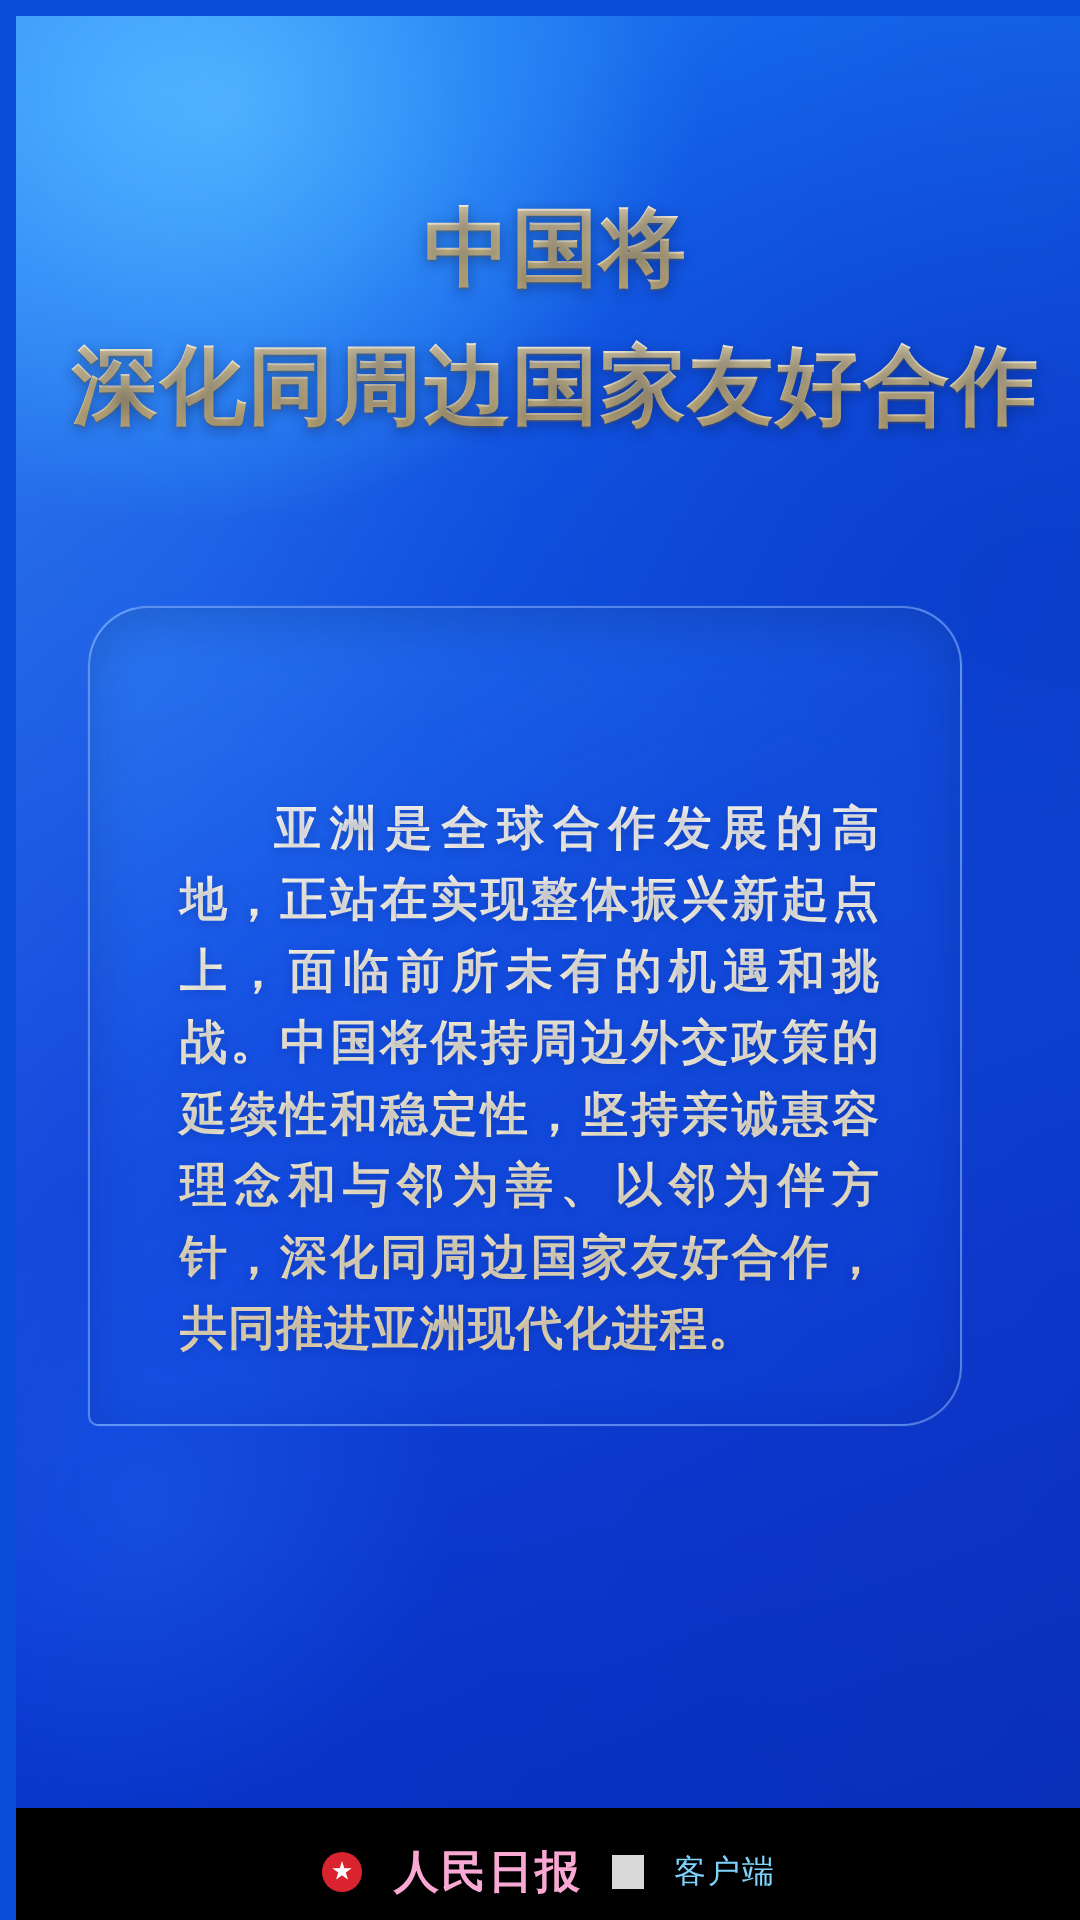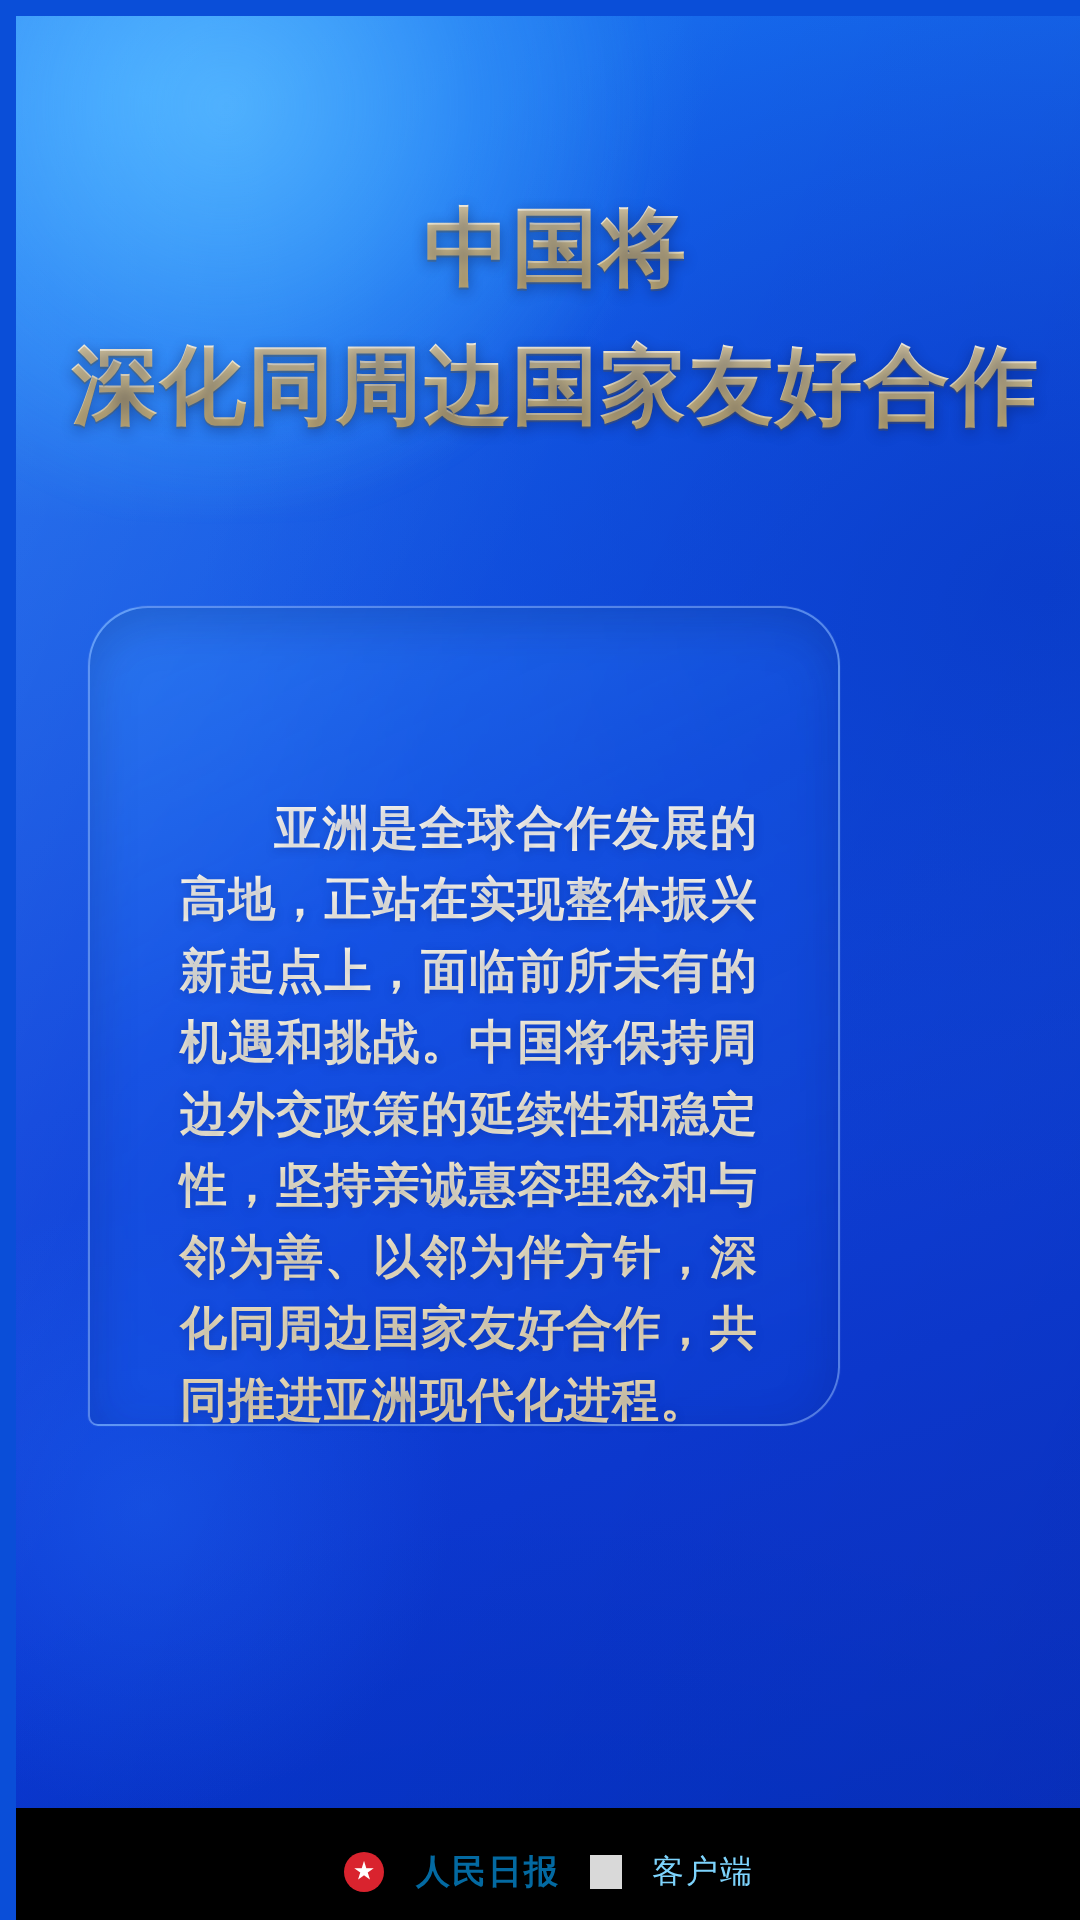--- a/index.html
+++ b/index.html
@@ -81,21 +81,21 @@
 
   .title-line-1 { font-size: 86px; }
   .title-line-2 { font-size: 86px; margin-top: 6px; }
   .title-line-3 { font-size: 86px; margin-top: 6px; }
 
   
   .card {
     position: absolute;
     left: 72px;
     top: 590px;
-    width: 752px;
+    width: 874px;
     height: 820px;
     border-radius: 60px 60px 60px 10px;
     background: linear-gradient(155deg, rgba(60,150,255,0.38) 0%, rgba(30,100,240,0.30) 40%, rgba(16,70,215,0.26) 100%);
     border: 2px solid rgba(180,215,255,0.42);
     box-shadow: 0 14px 48px rgba(0,20,90,0.22) inset, 0 0 0 1px rgba(255,255,255,0.04);
     backdrop-filter: blur(2px);
     z-index: 4;
   }
 
   .card-body {
@@ -189,23 +189,23 @@
     left: 50%;
     top: 50%;
     transform: translate(-50%, -52%);
     color: #fff;
     font-size: 22px;
     line-height: 1;
   }
 
   .brand-name {
     font-family: "DejaVu Serif", "Liberation Serif", serif;
-    font-size: 34px;
+    font-size: 45px;
     font-weight: 700;
-    color: #0369a1;
+    color: #f9a8d4;
     letter-spacing: 2px;
   }
 
   .brand-sep {
     width: 2px;
     height: 34px;
     background: #ffffff;
     opacity: 0.85;
   }
 

